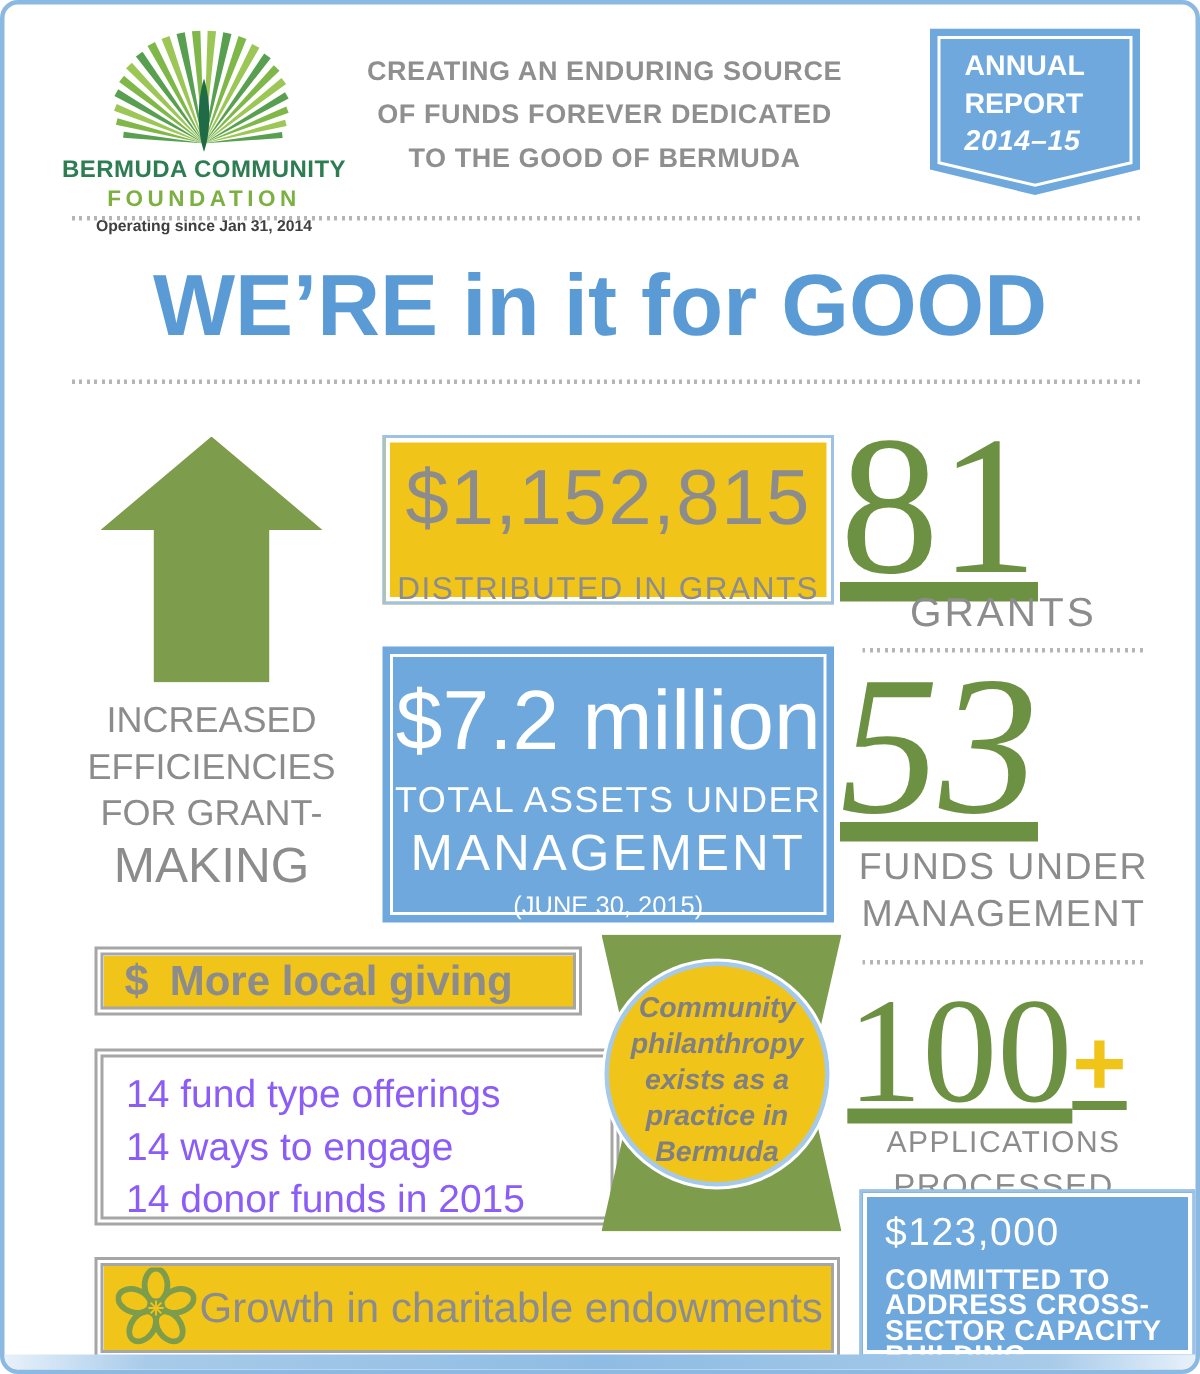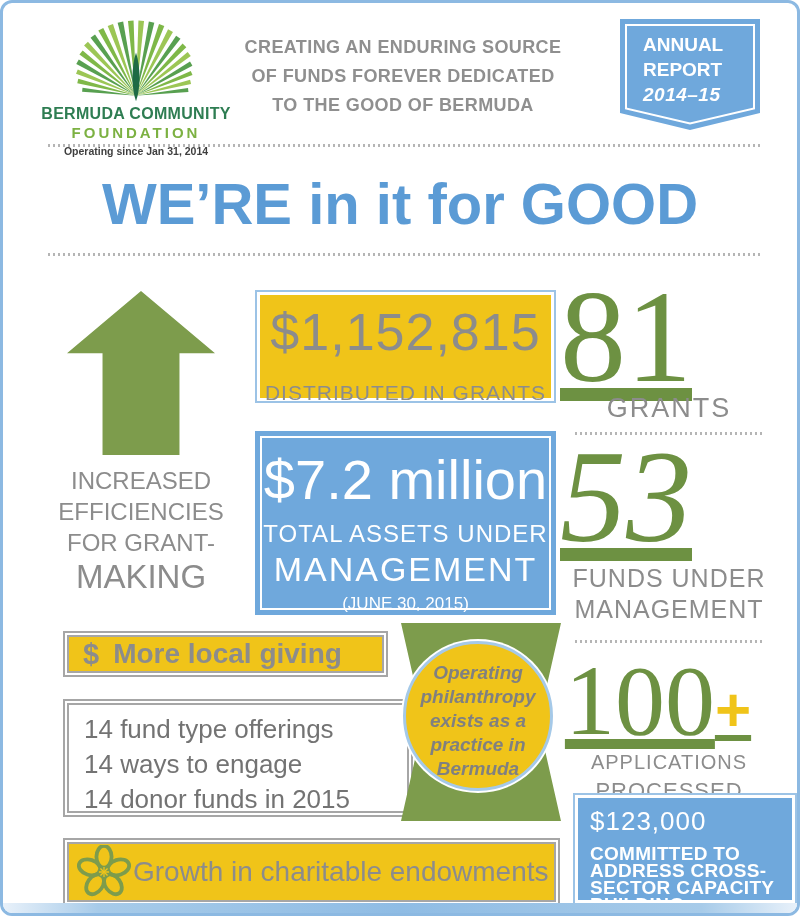--- a/index.html
+++ b/index.html
@@ -30,21 +30,21 @@
   
   .up-arrow{left:64px;top:288px;width:148px;height:164px;background:#7d9c4c;
     clip-path:polygon(50% 0,100% 38%,76% 38%,76% 100%,24% 100%,24% 38%,0 38%);}
   .arrow-caption{left:28px;top:462px;width:220px;text-align:center;color:#8c8c8c;font-size:24px;line-height:31px;}
   .arrow-caption .big{font-size:33px;margin-top:3px;}
   .local-box{left:60px;top:628px;width:325px;height:46px;background:#f0c419;background-clip:padding-box;
     border:6px double #a6a6a6;box-sizing:border-box;display:flex;align-items:center;padding-left:14px;}
   .local-box .dollar{font-size:29px;font-weight:700;color:#8c8c8c;margin-right:14px;}
   .local-box .txt{font-size:28px;font-weight:700;color:#8c8c8c;}
   .fourteen-box{left:60px;top:696px;width:350px;height:118px;background:#fff;border:6px double #a6a6a6;
-    box-sizing:border-box;padding:7px 0 0 15px;color:#737373;font-size:26px;line-height:35px;}
+    box-sizing:border-box;padding:7px 0 0 15px;color:#8b5cf6;font-size:26px;line-height:35px;}
   .fourteen-box span{display:block;}
   .endow-bar{left:60px;top:835px;width:497px;height:68px;background:#f0c419;background-clip:padding-box;
     border:6px double #a6a6a6;box-sizing:border-box;display:flex;align-items:center;padding-left:8px;}
   .endow-bar .txt{font-size:28px;color:#8c8c8c;margin-left:2px;}
   
   .grants-box{left:252px;top:287px;width:301px;height:113px;background:#f0c419;
     border:2px solid #9cc3e6;box-shadow:inset 0 0 0 3px #fff;box-sizing:border-box;text-align:center;}
   .grants-amount{font-size:52px;color:#8c8c8c;margin-top:10px;letter-spacing:1px;}
   .grants-label{font-size:21px;color:#8c8c8c;margin-top:19px;letter-spacing:1px;}
   .assets-box{left:252px;top:428px;width:301px;height:184px;background:#6fa8dc;text-align:center;color:#fff;}
@@ -196,21 +196,21 @@
 
   <div class="abs assets-box">
     <div class="assets-amount">$7.2 million</div>
     <div class="assets-l1">TOTAL ASSETS UNDER</div>
     <div class="assets-l2">MANAGEMENT</div>
     <div class="assets-l3">(JUNE 30, 2015)</div>
   </div>
 
   <div class="abs cbadge-green"></div>
   <div class="abs cbadge-circle">
-    <span>Operating</span>
+    <span>Community</span>
     <span>philanthropy</span>
     <span>exists as a</span>
     <span>practice in</span>
     <span>Bermuda</span>
   </div>
 
   <div class="abs rnum num-81">81</div>
   <div class="abs rlabel lbl-grants">GRANTS</div>
 
   <div class="abs dots" style="left:572px;top:429px;width:188px;"></div>

